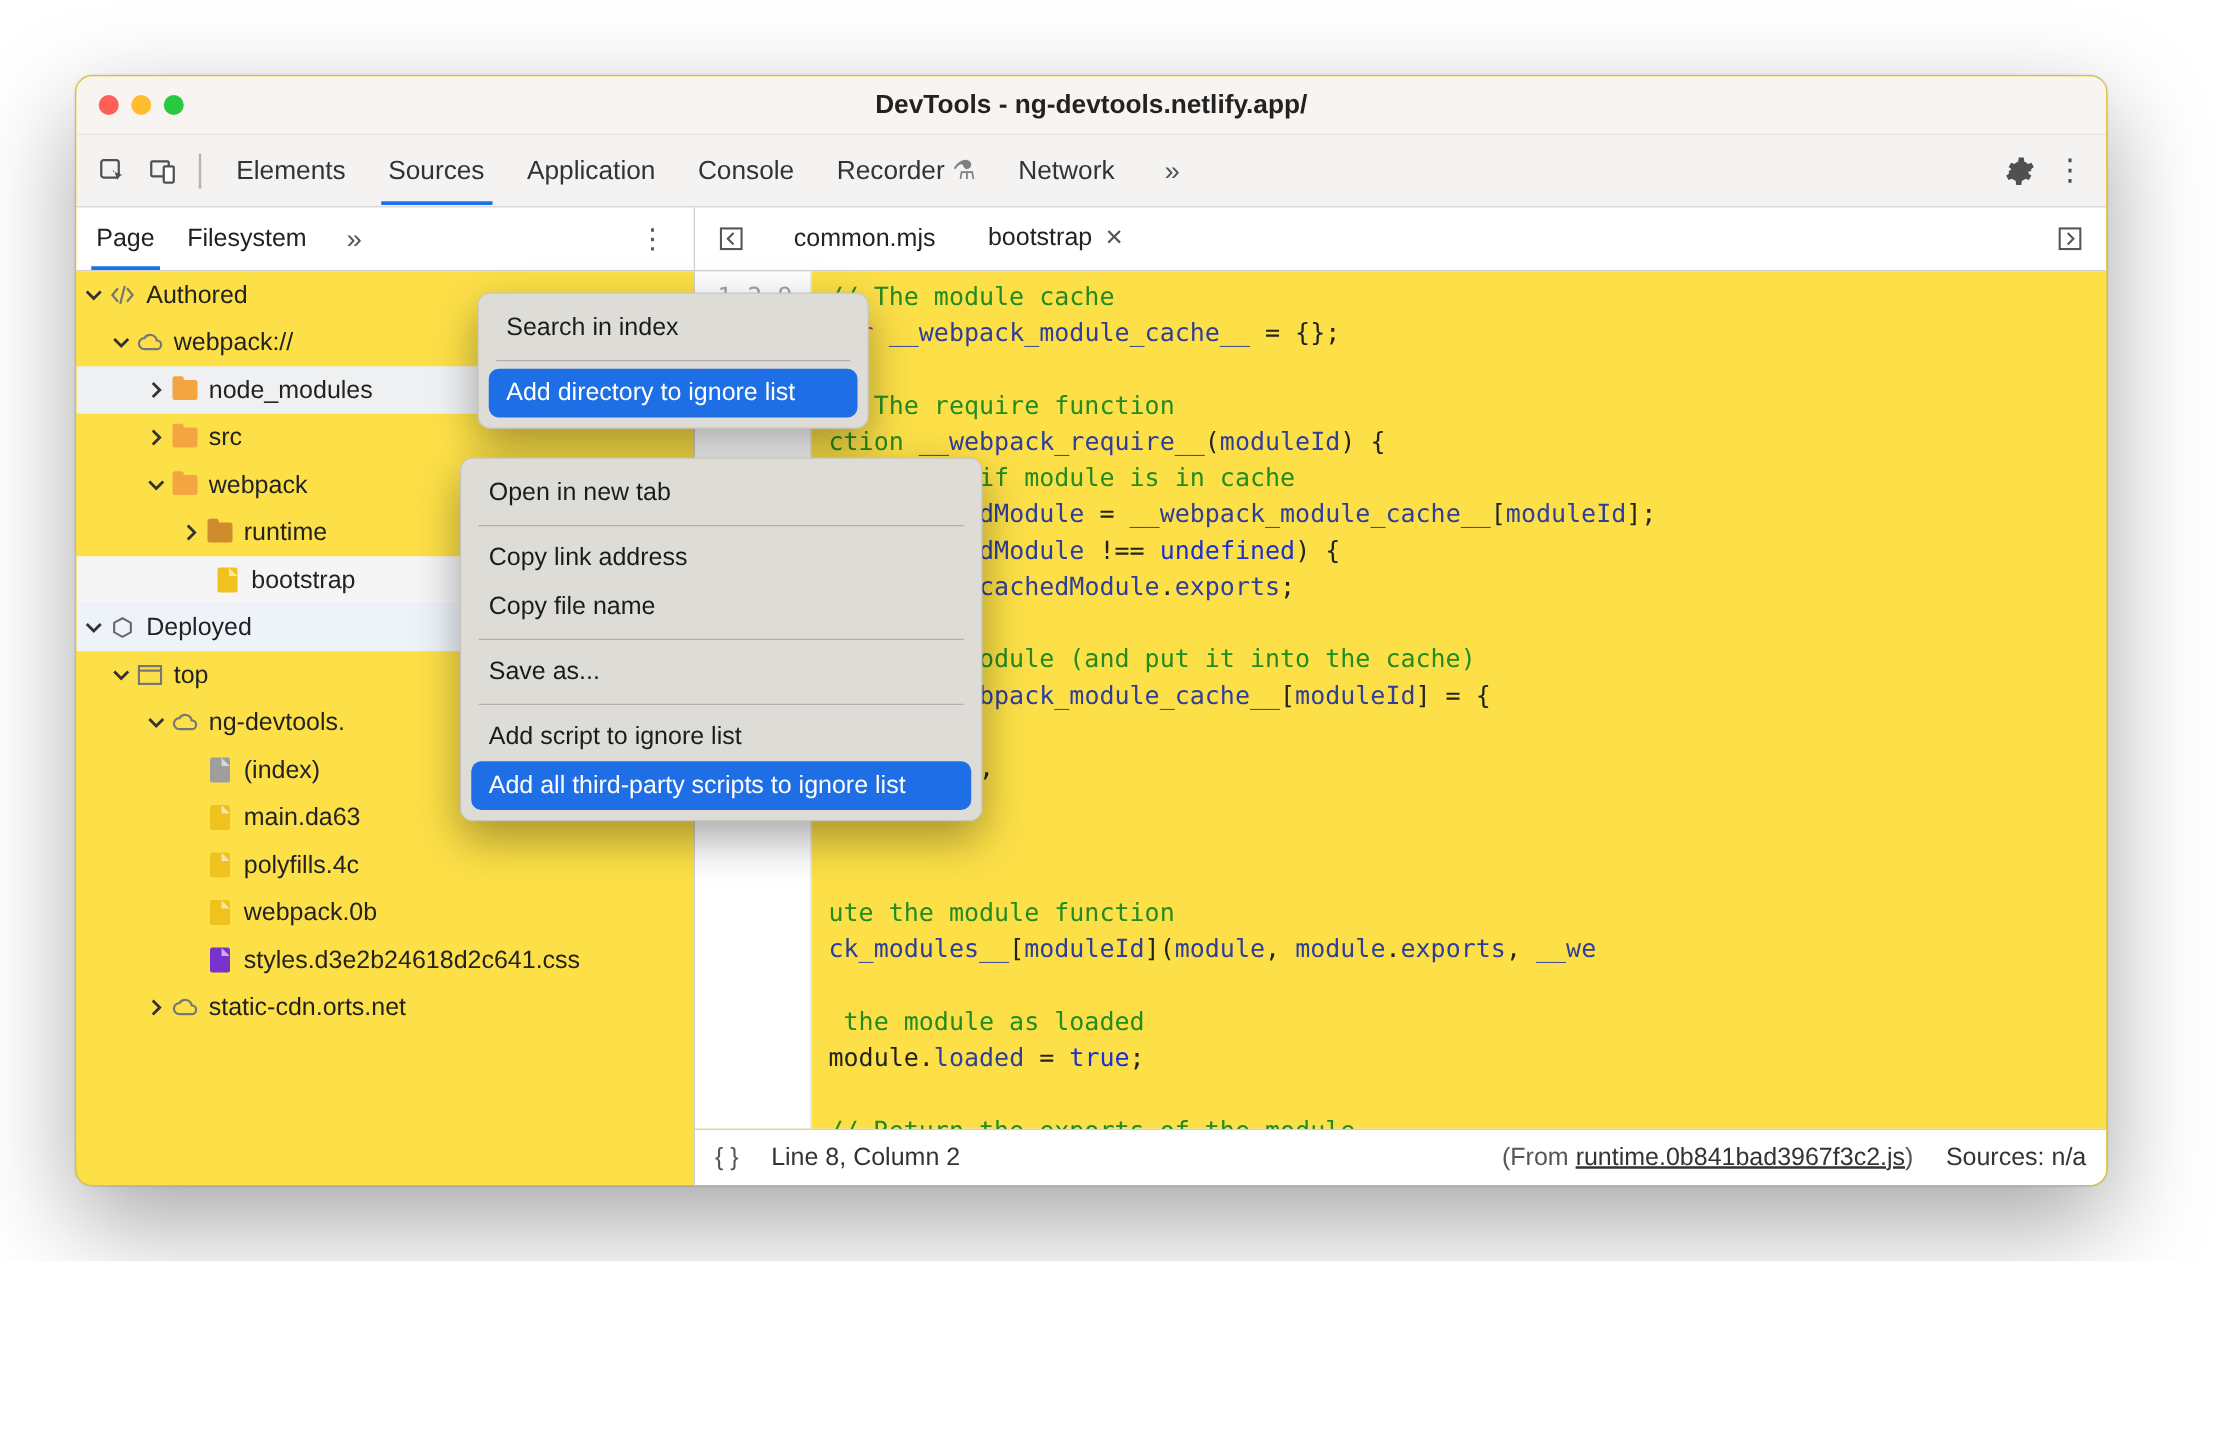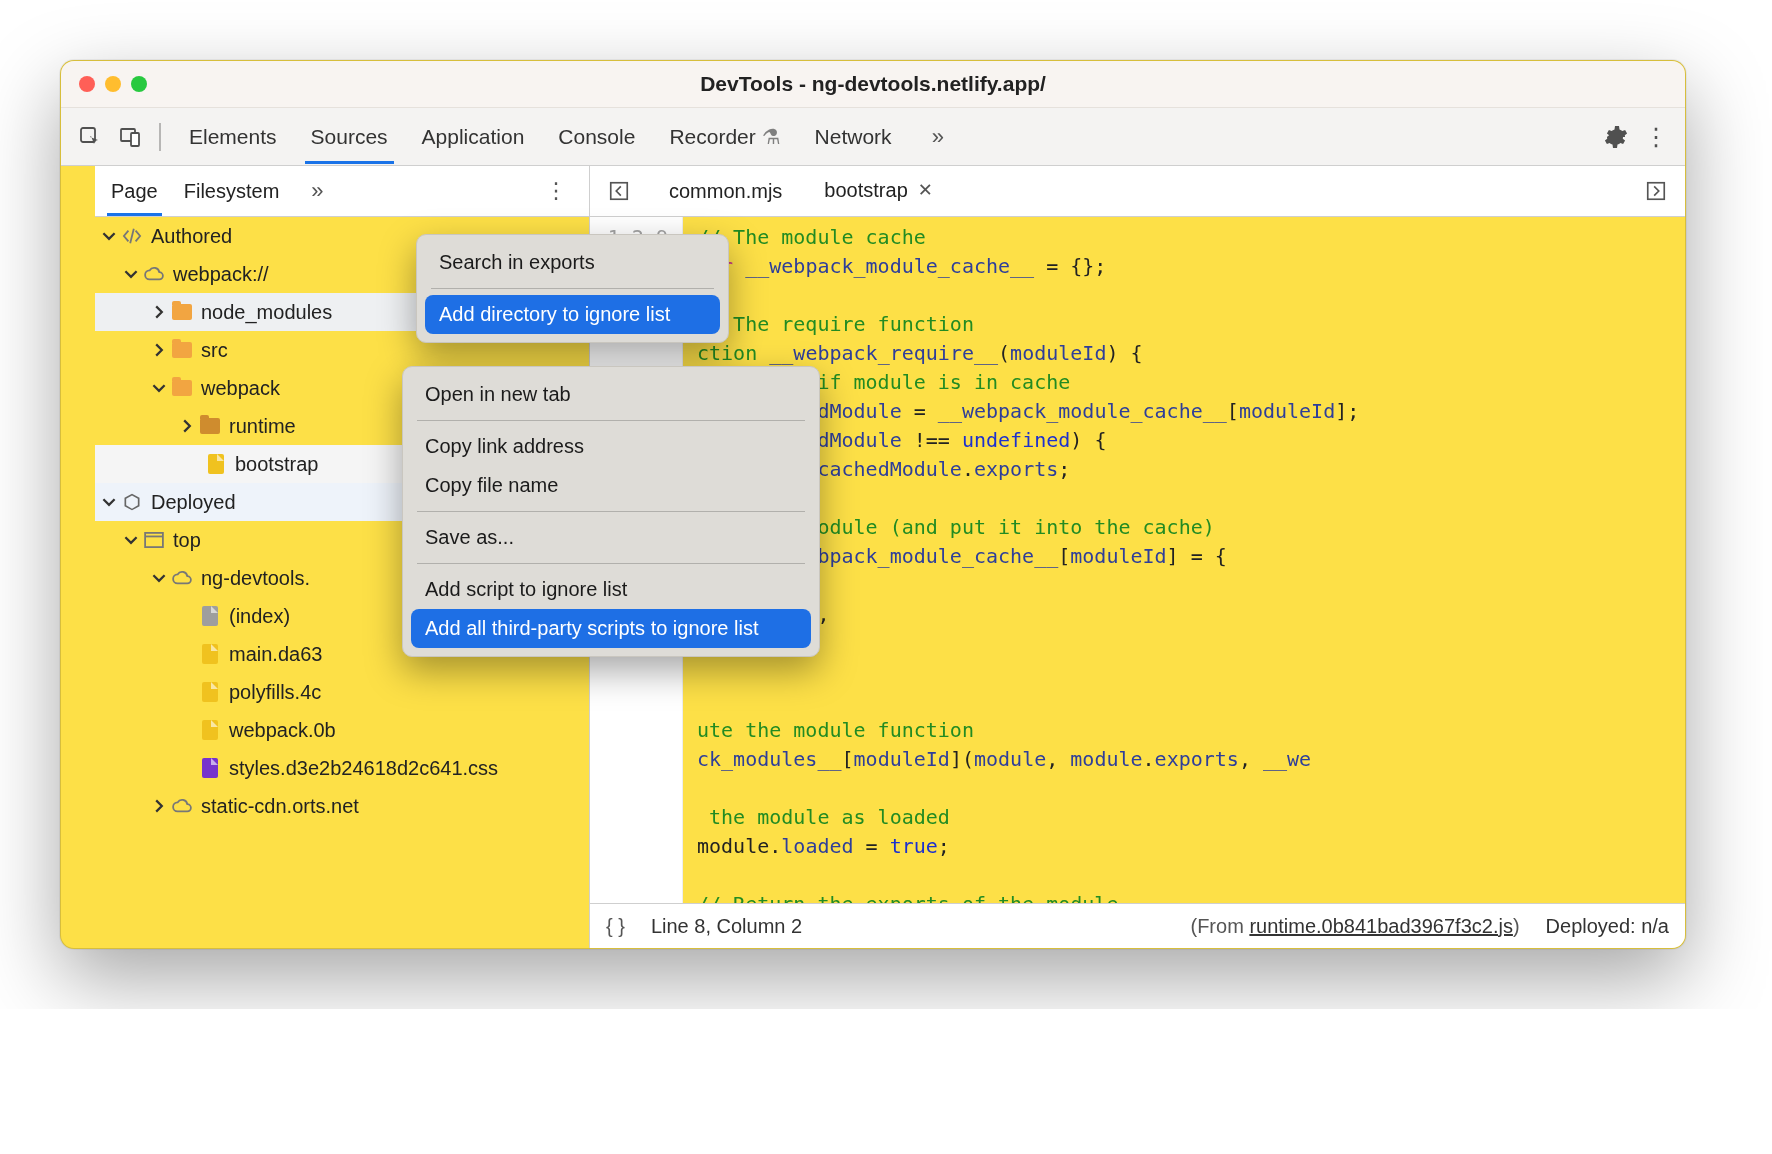--- a/index.html
+++ b/index.html
@@ -84,21 +84,20 @@
   .tab.active::after{content:"";position:absolute;left:-4px;right:-4px;bottom:-1px;height:3px;background:var(--accent);}
   .tab .lab-icon{margin-left:6px;opacity:.6;}
   .more{font-size:22px;color:#555;padding:0 8px;cursor:pointer;}
 
   
   .layout{display:flex;height:782px;}
   .side{
     width:494px;border-right:1px solid var(--border);
     display:flex;flex-direction:column;
     position:relative;
-    margin-left:34px;
   }
   .side .side-tabs{
     height:50px;display:flex;align-items:center;
     border-bottom:1px solid var(--border);
     background:#fff;padding:0 14px;gap:22px;font-size:20px;
   }
   .side-tabs .stab{padding:12px 2px;cursor:pointer;position:relative;}
   .side-tabs .stab.active::after{content:"";position:absolute;left:-2px;right:-2px;bottom:-1px;height:3px;background:var(--accent);}
   .side-tabs .spacer{flex:1;}
   .side-tabs .kebab{font-size:22px;color:#555;cursor:pointer;padding:0 6px;letter-spacing:2px;}
@@ -399,21 +398,21 @@
           <span class="ic cloud-ic">
                 <svg width="22" height="16" viewBox="0 0 24 18" fill="none" stroke="#777" stroke-width="2">
                   <path d="M7 15a5 5 0 010-10 6 6 0 0111 2 4 4 0 010 8H7z"></path>
                 </svg>
               </span>
           <span>static-cdn.orts.net</span>
         </div>
       </div>
 
       <div class="menu" style="left:321px;top:68px;width:295px;">
-        <div class="mitem">Search in exports</div>
+        <div class="mitem">Search in index</div>
         <hr>
         <div class="mitem blue">Add directory to ignore list</div>
       </div>
 
       <div class="menu" style="left:307px;top:200px;width:400px;">
         <div class="mitem">Open in new tab</div>
         <hr>
         <div class="mitem">Copy link address</div>
         <div class="mitem">Copy file name</div>
         <hr>
@@ -477,19 +476,19 @@
         <div class="code" id="code"><span class="ln"><span class="cm">// The module cache</span></span><span class="ln"><span class="kw">var</span><span> </span><span class="vn">__webpack_module_cache__</span><span> = {};</span></span><span class="ln">&nbsp;</span><span class="ln"><span class="cm">// The require function</span></span><span class="ln"><span class="cm">ction</span><span> </span><span class="vn">__webpack_require__</span><span>(</span><span class="vn">moduleId</span><span>) {</span></span><span class="ln"><span> </span><span class="cm">// Check if module is in cache</span></span><span class="ln"><span> </span><span class="kw">var</span><span> </span><span class="vn">cachedModule</span><span> = </span><span class="vn">__webpack_module_cache__</span><span>[</span><span class="vn">moduleId</span><span>];</span></span><span class="ln"><span> </span><span class="kw">if</span><span> (</span><span class="vn">cachedModule</span><span> !== </span><span class="bo">undefined</span><span>) {</span></span><span class="ln"><span>   </span><span class="kw">return</span><span> </span><span class="vn">cachedModule</span><span>.</span><span class="vn">exports</span><span>;</span></span><span class="ln"><span> }</span></span><span class="ln"><span class="cm">te a new module (and put it into the cache)</span></span><span class="ln"><span>ule = </span><span class="vn">__webpack_module_cache__</span><span>[</span><span class="vn">moduleId</span><span>] = {</span></span><span class="ln"><span> </span><span class="vn">moduleId</span><span>,</span></span><span class="ln"><span>ded: </span><span class="bo">false</span><span>,</span></span><span class="ln"><span>orts: {}</span></span><span class="ln">&nbsp;</span><span class="ln">&nbsp;</span><span class="ln"><span class="cm">ute the module function</span></span><span class="ln"><span class="vn">ck_modules__</span><span>[</span><span class="vn">moduleId</span><span>](</span><span class="vn">module</span><span>, </span><span class="vn">module</span><span>.</span><span class="vn">exports</span><span>, </span><span class="vn">__we</span></span><span class="ln">&nbsp;</span><span class="ln"><span class="cm"> the module as loaded</span></span><span class="ln"><span>module.</span><span class="vn">loaded</span><span> = </span><span class="bo">true</span><span>;</span></span><span class="ln">&nbsp;</span><span class="ln"><span class="cm">// Return the exports of the module</span></span></div>
       </div>
 
       <div class="status">
         <span class="pretty">{ }</span>
         <span>Line 8, Column 2</span>
         <span class="spacer"></span>
         <span class="paren">
           <span>(From </span><a href="#">runtime.0b841bad3967f3c2.js</a><span>)</span>
         </span>
-        <span>Deployed: n/a</span>
+        <span>Sources: n/a</span>
       </div>
     </div>
 
   </div>
 </div>
 </div>
 
 </body></html>

